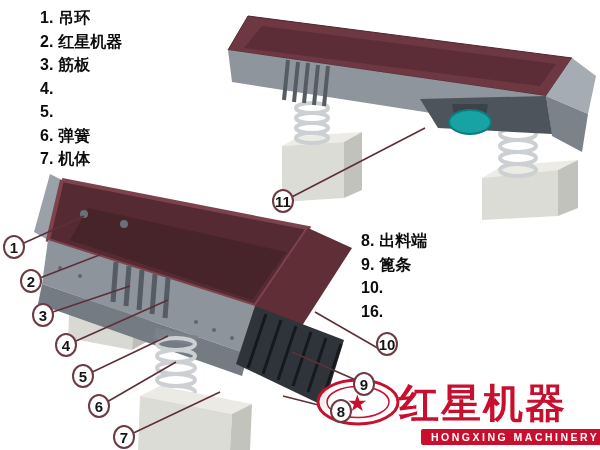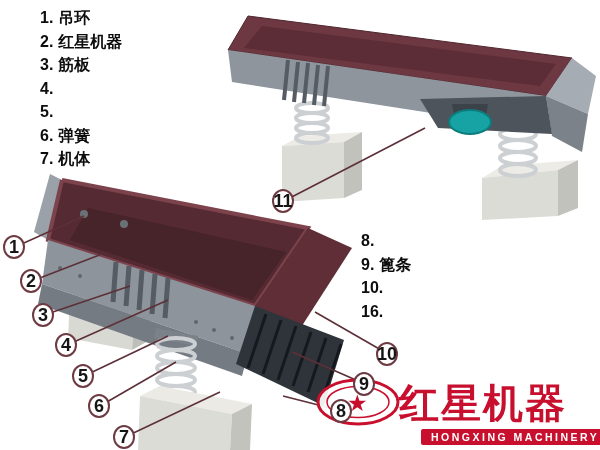--- a/index.html
+++ b/index.html
@@ -6,21 +6,21 @@
   #stage{position:relative;width:600px;height:450px;background:#ffffff;overflow:hidden;
          font-family:"Liberation Sans","DejaVu Sans",sans-serif;}
   #scene{position:absolute;left:0;top:0;width:600px;height:450px;}
   .legend{position:absolute;display:flex;flex-direction:column;}
   .legend-left{left:40px;top:6px;}
   .legend-right{left:361px;top:229px;}
   .legend-row{display:flex;gap:5px;font-size:16px;font-weight:bold;color:#0d0d0d;
               line-height:23.5px;white-space:nowrap;}
   .callout{position:absolute;width:22px;height:24px;border-radius:50%;background:#fff;
            border:2px solid #6e3a42;box-sizing:border-box;display:flex;align-items:center;
-           justify-content:center;font-size:18px;font-weight:bold;color:#151515;}
+           justify-content:center;font-size:15px;font-weight:bold;color:#151515;}
   .brand-name{position:absolute;left:399px;top:381px;font-size:40px;font-weight:bold;
               color:#c8102e;letter-spacing:2px;line-height:44px;}
   .brand-sub{position:absolute;left:421px;top:429px;background:#c8102e;color:#fff;
              font-size:10.5px;font-weight:bold;letter-spacing:2.5px;padding:2px 10px;
              border-radius:2px;white-space:nowrap;}
 </style>
 </head>
 <body>
 
 <div id="stage">
@@ -181,20 +181,21 @@
       </div>
     <div class="legend-row">
         <span>7.</span>
         <span>机体</span>
       </div>
   </div>
 
   <div class="legend legend-right">
     <div class="legend-row">
         <span>8.</span>
+        <span>出料端</span>
       </div>
     <div class="legend-row">
         <span>9.</span>
         <span>篦条</span>
       </div>
     <div class="legend-row">
         <span>10.</span>
       </div>
     <div class="legend-row">
         <span>16.</span>
@@ -203,19 +204,19 @@
 
   <div class="callout" style="left:3px;top:235px">1</div>
   <div class="callout" style="left:20px;top:269px">2</div>
   <div class="callout" style="left:32px;top:303px">3</div>
   <div class="callout" style="left:55px;top:333px">4</div>
   <div class="callout" style="left:72px;top:364px">5</div>
   <div class="callout" style="left:88px;top:394px">6</div>
   <div class="callout" style="left:113px;top:425px">7</div>
   <div class="callout" style="left:330px;top:399px">8</div>
   <div class="callout" style="left:353px;top:372px">9</div>
-  <div class="callout" style="left:376px;top:342px">10</div>
+  <div class="callout" style="left:376px;top:332px">10</div>
   <div class="callout" style="left:272px;top:189px">11</div>
 
   <div class="brand-name">红星机器</div>
   <div class="brand-sub">HONGXING MACHINERY</div>
 
 </div>
 
 </body></html>

